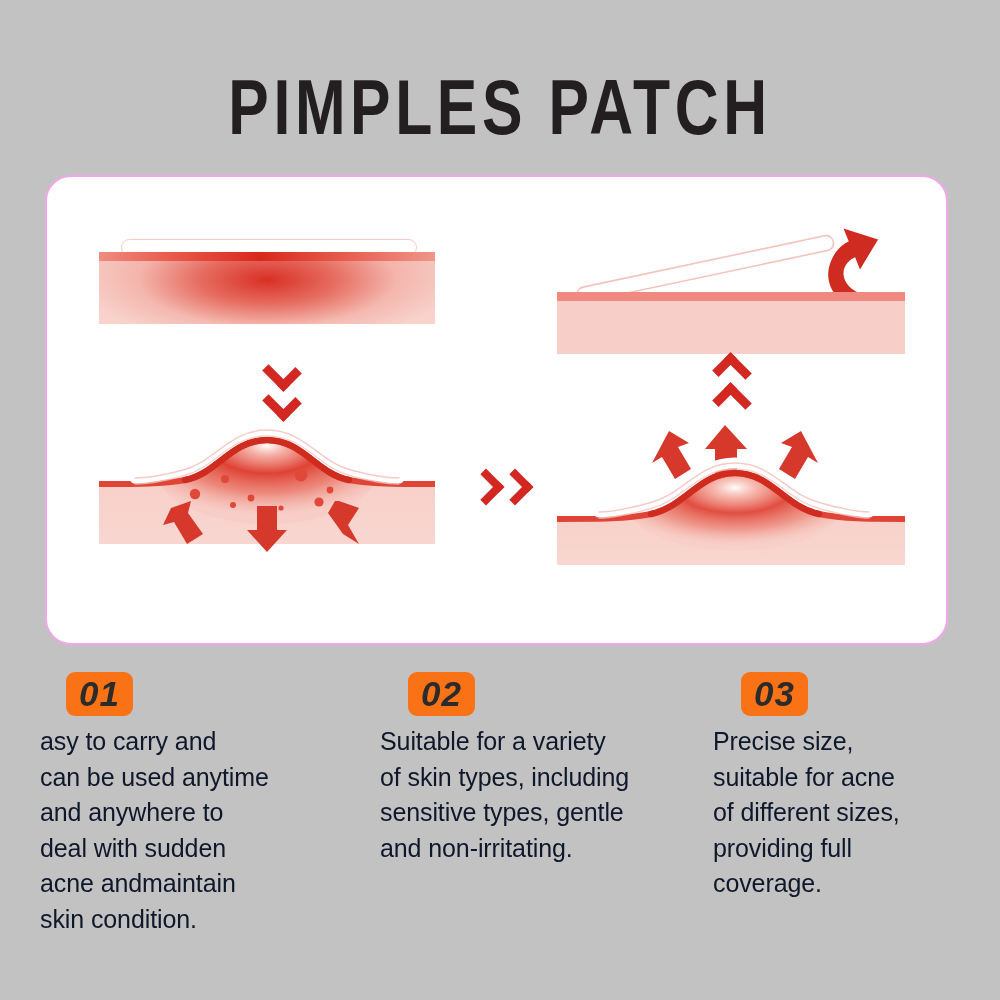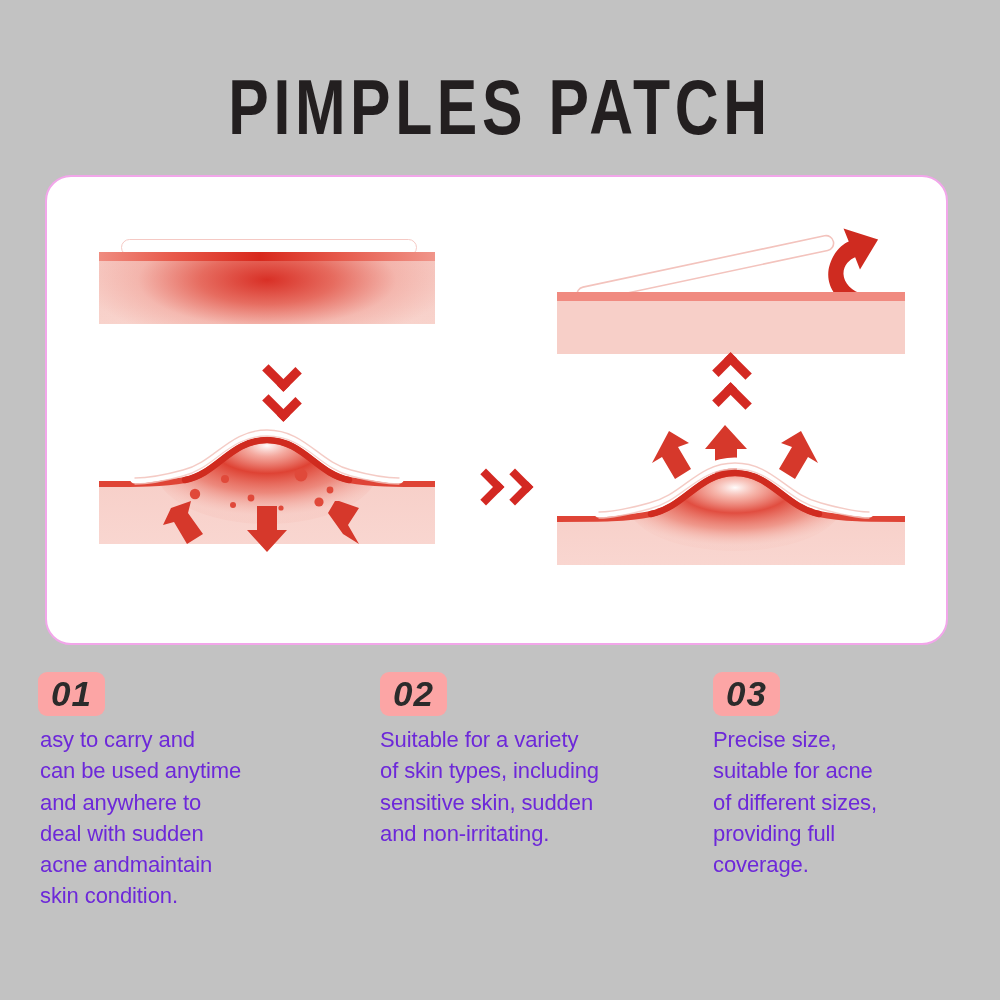--- a/index.html
+++ b/index.html
@@ -135,35 +135,36 @@
     width: 1000px;
     height: 320px;
   }
   .feature { position: absolute; top: 0; }
   .feature.f1 { left: 38px; width: 305px; }
   .feature.f2 { left: 380px; width: 330px; }
   .feature.f3 { left: 713px; width: 265px; }
 
   .badge {
     display: inline-block;
-    background: #fca5a5;
+    background: #f97316;
     border-radius: 9px;
     padding: 2px 13px 3px 13px;
     font-size: 35px;
     font-weight: bold;
     font-style: italic;
     color: #2b2b2b;
     line-height: 1.12;
     letter-spacing: 1px;
+    margin-left: 28px;
   }
   .feat-text {
     margin-top: 8px;
-    font-size: 22px;
+    font-size: 25px;
     line-height: 1.42;
-    color: #6d28d9;
+    color: #0f172a;
     white-space: pre-line;
     letter-spacing: -0.1px;
   }
   .feature.f1 .feat-text { margin-left: 2px; }
 </style>
 </head>
 <body>
 
 <div class="title">PIMPLES PATCH</div>
 
@@ -319,21 +320,21 @@
 and anywhere to
 deal with sudden
 acne andmaintain
 skin condition.</div>
   </div>
 
   <div class="feature f2">
     <span class="badge">02</span>
     <div class="feat-text">Suitable for a variety
 of skin types, including
-sensitive skin, sudden
+sensitive types, gentle
 and non-irritating.</div>
   </div>
 
   <div class="feature f3">
     <span class="badge">03</span>
     <div class="feat-text">Precise size,
 suitable for acne
 of different sizes,
 providing full
 coverage.</div>

